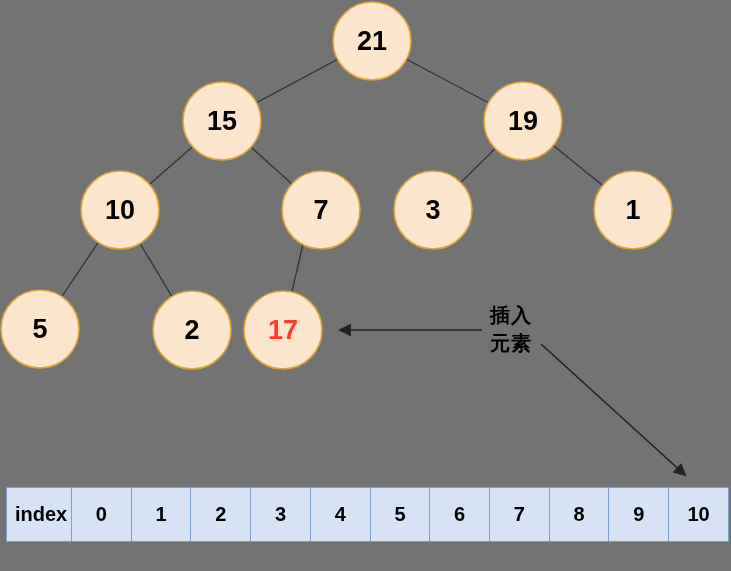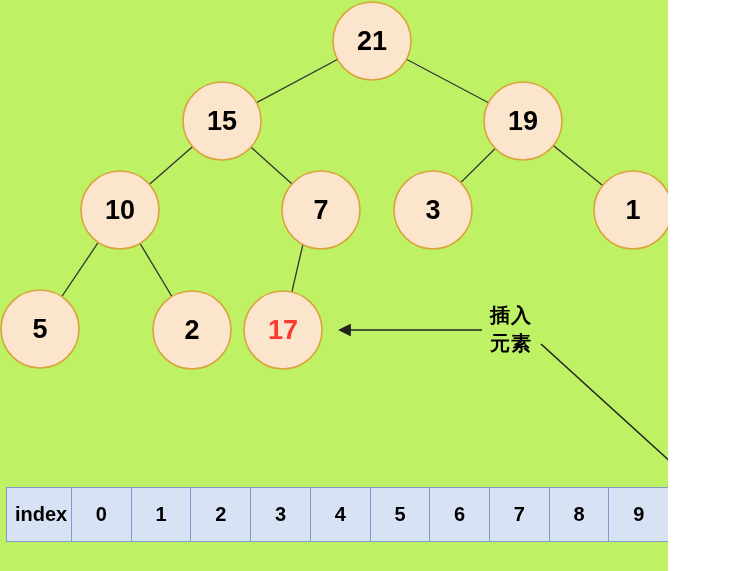--- a/index.html
+++ b/index.html
@@ -1,20 +1,20 @@
 <!DOCTYPE html>
 <html><head>
 <meta charset="utf-8">
 <style>
   html, body { margin: 0; padding: 0; background: #fff; }
   #stage {
     position: relative;
-    width: 668px;
+    width: 731px;
     height: 571px;
-    background: #bef264;
+    background: #737373;
     font-family: "Liberation Sans", sans-serif;
     overflow: hidden;
   }
   svg { position: absolute; left: 0; top: 0; display: block; }
 
   .edge { stroke: #333333; stroke-width: 1.3; }
   .arrow { stroke: #222222; stroke-width: 1.6; }
   .node-circle { fill: #FCE5CD; stroke: #D9A43B; stroke-width: 1.6; }
   .node-label {
     font-family: "Liberation Sans", sans-serif;

